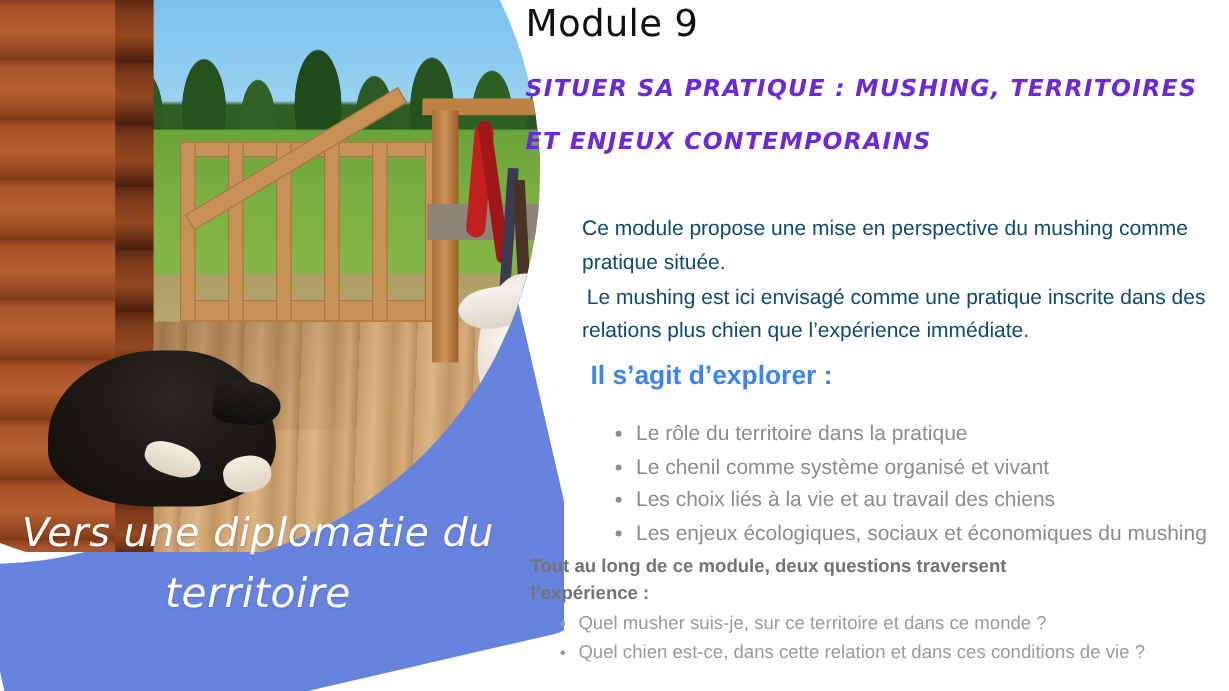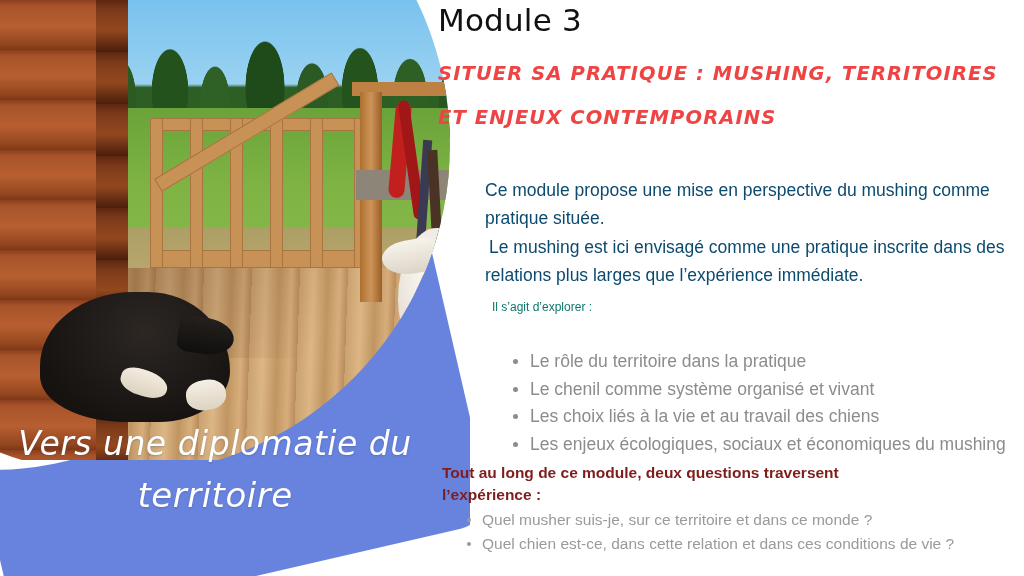--- a/index.html
+++ b/index.html
@@ -133,46 +133,46 @@
   .content{position:absolute;left:430px;top:0;width:594px;height:576px;z-index:6;}
   .module-label{
     position:absolute;left:8px;top:2px;
     font-family:"DejaVu Sans", sans-serif;
     font-size:31px;color:#111;font-weight:400;letter-spacing:.2px;
   }
   .subtitle{
     position:absolute;left:8px;top:52px;width:580px;
     font-family:"DejaVu Sans", sans-serif;
     font-size:19.5px;font-weight:700;font-style:italic;
-    letter-spacing:1.1px;color:#ef4444;line-height:2.25;
+    letter-spacing:1.1px;color:#6d28d9;line-height:2.25;
     text-transform:uppercase;
   }
   .intro{
     position:absolute;left:55px;top:176px;width:535px;
     font-size:17.5px;line-height:1.62;color:#0c4a6e;
   }
   .intro p{margin:0;}
   .intro .ind{text-indent:4px;}
   .explore-head{
     position:absolute;left:62px;top:300px;
-    font-size:12px;font-weight:400;color:#0f766e;
+    font-size:22px;font-weight:700;color:#3b82f6;
   }
   .explore-list{
     position:absolute;left:72px;top:348px;width:520px;
     margin:0;padding:0 0 0 28px;list-style:none;
     font-size:17.5px;line-height:1.58;color:#8c8c8c;
   }
   .explore-list li{position:relative;}
   .explore-list li:before{
     content:"";position:absolute;left:-17px;top:11px;
     width:5px;height:5px;border-radius:50%;background:#8c8c8c;
   }
   .closing-head{
     position:absolute;left:12px;top:462px;width:480px;
-    font-size:15.5px;font-weight:700;color:#7f1d1d;line-height:1.42;
+    font-size:15.5px;font-weight:700;color:#737373;line-height:1.42;
   }
   .closing-list{
     position:absolute;left:26px;top:508px;width:560px;
     margin:0;padding:0 0 0 26px;list-style:none;
     font-size:15.5px;line-height:1.55;color:#9a9a9a;
   }
   .closing-list li{position:relative;}
   .closing-list li:before{
     content:"";position:absolute;left:-15px;top:10px;
     width:4px;height:4px;border-radius:50%;background:#9a9a9a;
@@ -232,27 +232,27 @@
     </div>
 
     <div class="deck-title">
       <span class="l1">Vers une diplomatie du</span>
       <span class="l2">territoire</span>
     </div>
   </div>
 
   <div class="content">
 
-    <div class="module-label">Module 3</div>
+    <div class="module-label">Module 9</div>
 
     <div class="subtitle">Situer sa pratique : mushing, territoires et enjeux contemporains</div>
 
     <div class="intro">
       <p>Ce module propose une mise en perspective du mushing comme pratique située.</p>
-      <p class="ind"> Le mushing est ici envisagé comme une pratique inscrite dans des relations plus larges que l’expérience immédiate.</p>
+      <p class="ind"> Le mushing est ici envisagé comme une pratique inscrite dans des relations plus chien que l’expérience immédiate.</p>
     </div>
 
     <div class="explore-head">Il s’agit d’explorer :</div>
 
     <ul class="explore-list">
       <li>Le rôle du territoire dans la pratique</li>
       <li>Le chenil comme système organisé et vivant</li>
       <li>Les choix liés à la vie et au travail des chiens</li>
       <li>Les enjeux écologiques, sociaux et économiques du mushing</li>
     </ul>

